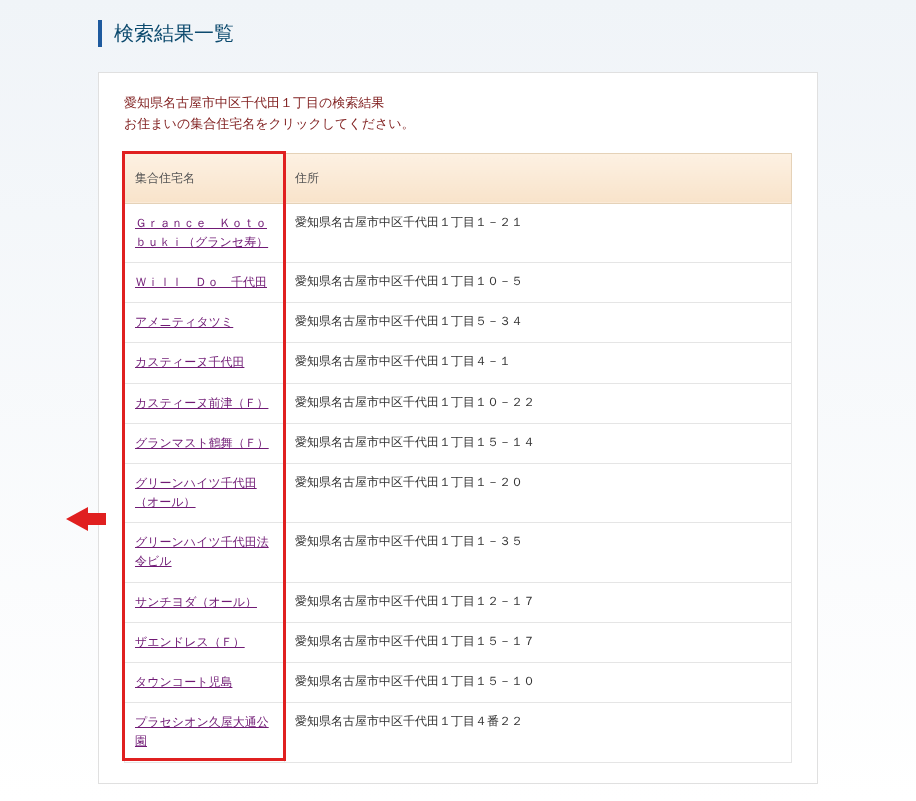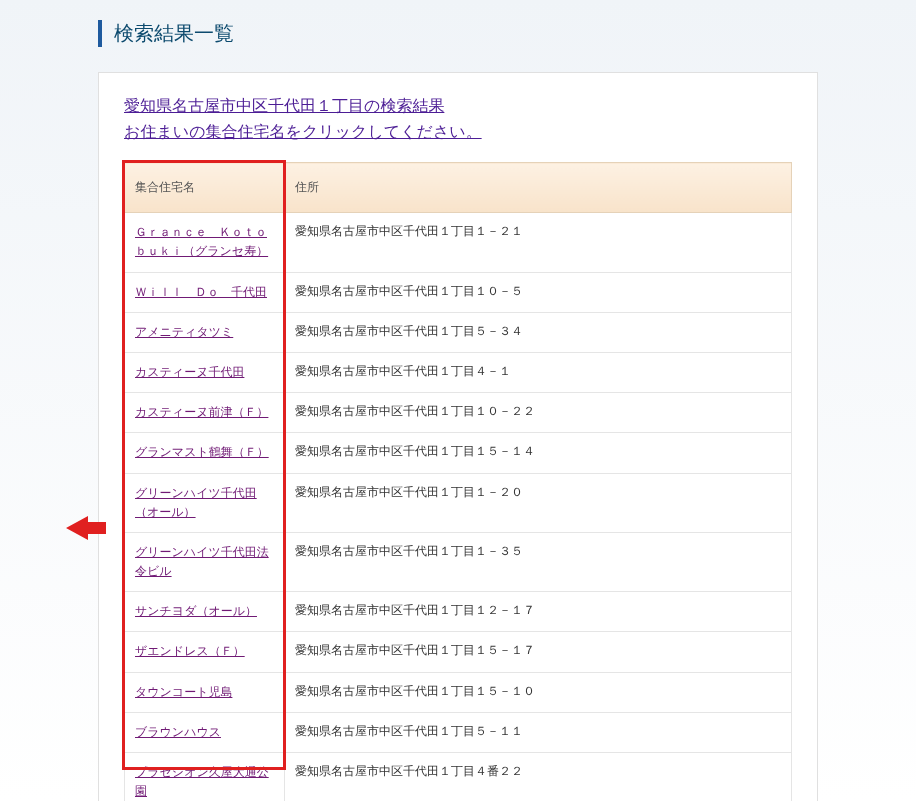--- a/index.html
+++ b/index.html
@@ -25,24 +25,23 @@
       color: #0c4a6e;
       font-weight: normal;
       margin-bottom: 25px;
     }
     .content-box {
       background: #fff;
       border: 1px solid #e0e0e0;
       padding: 20px 25px;
     }
     .intro-line {
-      color: #4c1d95;
-      font-size: 16px;
+      color: #7f1d1d;
+      font-size: 13px;
       line-height: 1.6;
-      text-decoration: underline;
     }
     .intro-wrap {
       margin-bottom: 18px;
     }
     .highlight-wrap {
       position: relative;
     }
     table {
       width: 100%;
       border-collapse: collapse;
@@ -156,24 +155,20 @@
             </tr>
             <tr>
               <td class="cell-name"><a class="building-link">ザエンドレス（Ｆ）</a></td>
               <td>愛知県名古屋市中区千代田１丁目１５－１７</td>
             </tr>
             <tr>
               <td class="cell-name"><a class="building-link">タウンコート児島</a></td>
               <td>愛知県名古屋市中区千代田１丁目１５－１０</td>
             </tr>
             <tr>
-              <td class="cell-name"><a class="building-link">ブラウンハウス</a></td>
-              <td>愛知県名古屋市中区千代田１丁目５－１１</td>
-            </tr>
-            <tr>
               <td class="cell-name"><a class="building-link">プラセシオン久屋大通公園</a></td>
               <td>愛知県名古屋市中区千代田１丁目４番２２</td>
             </tr>
           </tbody>
       </table>
       <div class="red-box"></div>
       <svg class="arrow" viewBox="0 0 40 24">
         <polygon points="0,12 22,0 22,6 40,6 40,18 22,18 22,24" fill="#e02020"></polygon>
       </svg>
     </div>

